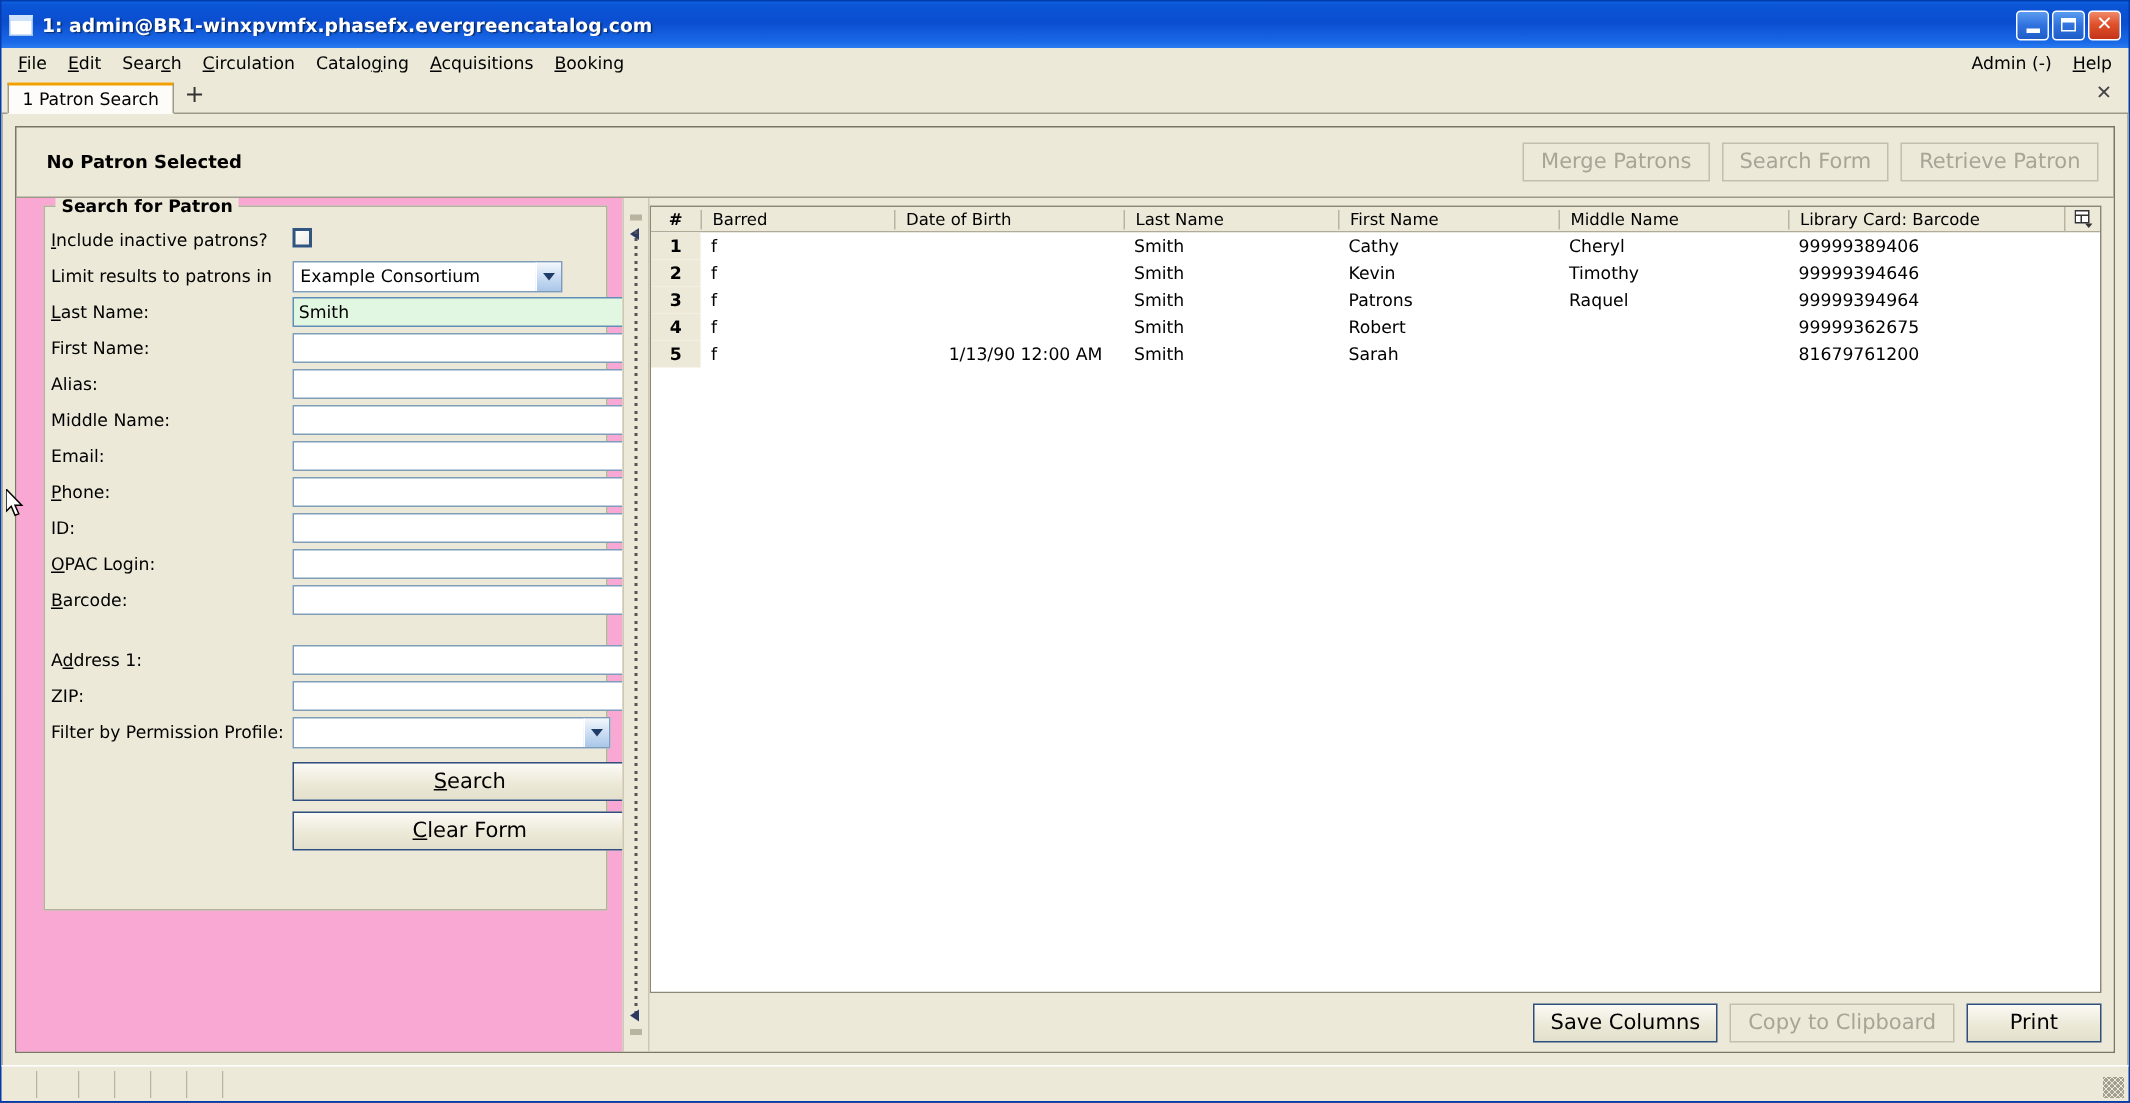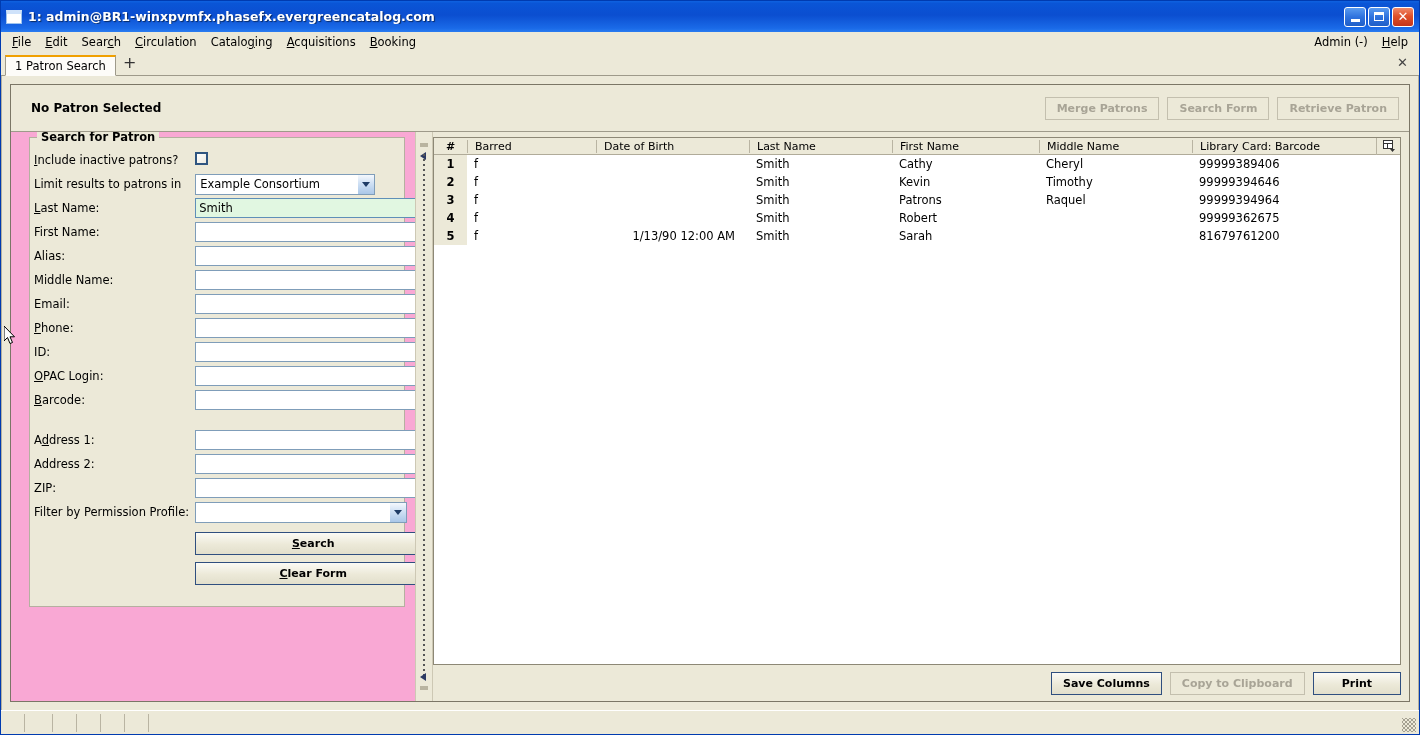--- a/index.html
+++ b/index.html
@@ -142,29 +142,28 @@
     flex: 0 0 47px;
     display: flex; align-items: center;
     border-bottom: 1px solid #9e9a8a;
     padding: 0 10px 0 20px;
   }
   .patron-title { font-size: 12px; font-weight: bold; color: #000; }
   .patron-btns { margin-left: auto; display: flex; gap: 8px; }
 
   .btn {
     font-family: "DejaVu Sans", "Liberation Sans", sans-serif;
-    font-size: 11px;
+    font-size: 14px;
     background: #ece9d8;
     border: 1px solid #8e8976;
     border-radius: 0;
     padding: 4px 11px;
     color: #000;
     cursor: pointer;
     white-space: nowrap;
-    font-weight: bold;
   }
   .btn.disabled {
     color: #a8a496;
     border-color: #c3bfae;
     cursor: default;
   }
   .btn.default {
     border: 1px solid #2f4f7f;
     background: linear-gradient(180deg,#fbfaf5 0%,#ece9d8 55%,#e2dfcc 100%);
   }
@@ -537,26 +536,20 @@
                 <td class="fld">
                   <input class="txt" value="" style="">
                 </td>
               </tr>
               <tr>
                 <td style="height:16px"></td>
                     <td></td>
               </tr>
               <tr>
                 <td class="lbl">A<u>d</u>dress 1:</td>
-                <td class="fld">
-                  <input class="txt" value="" style="">
-                </td>
-              </tr>
-              <tr>
-                <td class="lbl">Address 2:</td>
                 <td class="fld">
                   <input class="txt" value="" style="">
                 </td>
               </tr>
               <tr>
                 <td class="lbl">ZIP:</td>
                 <td class="fld">
                   <input class="txt" value="" style="">
                 </td>
               </tr>

